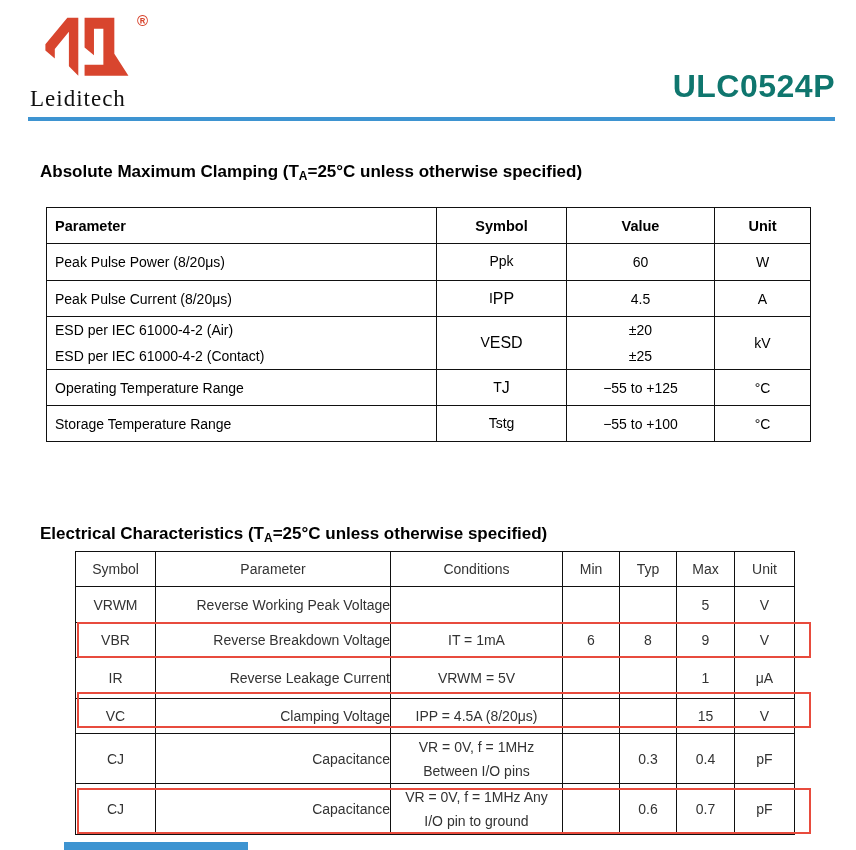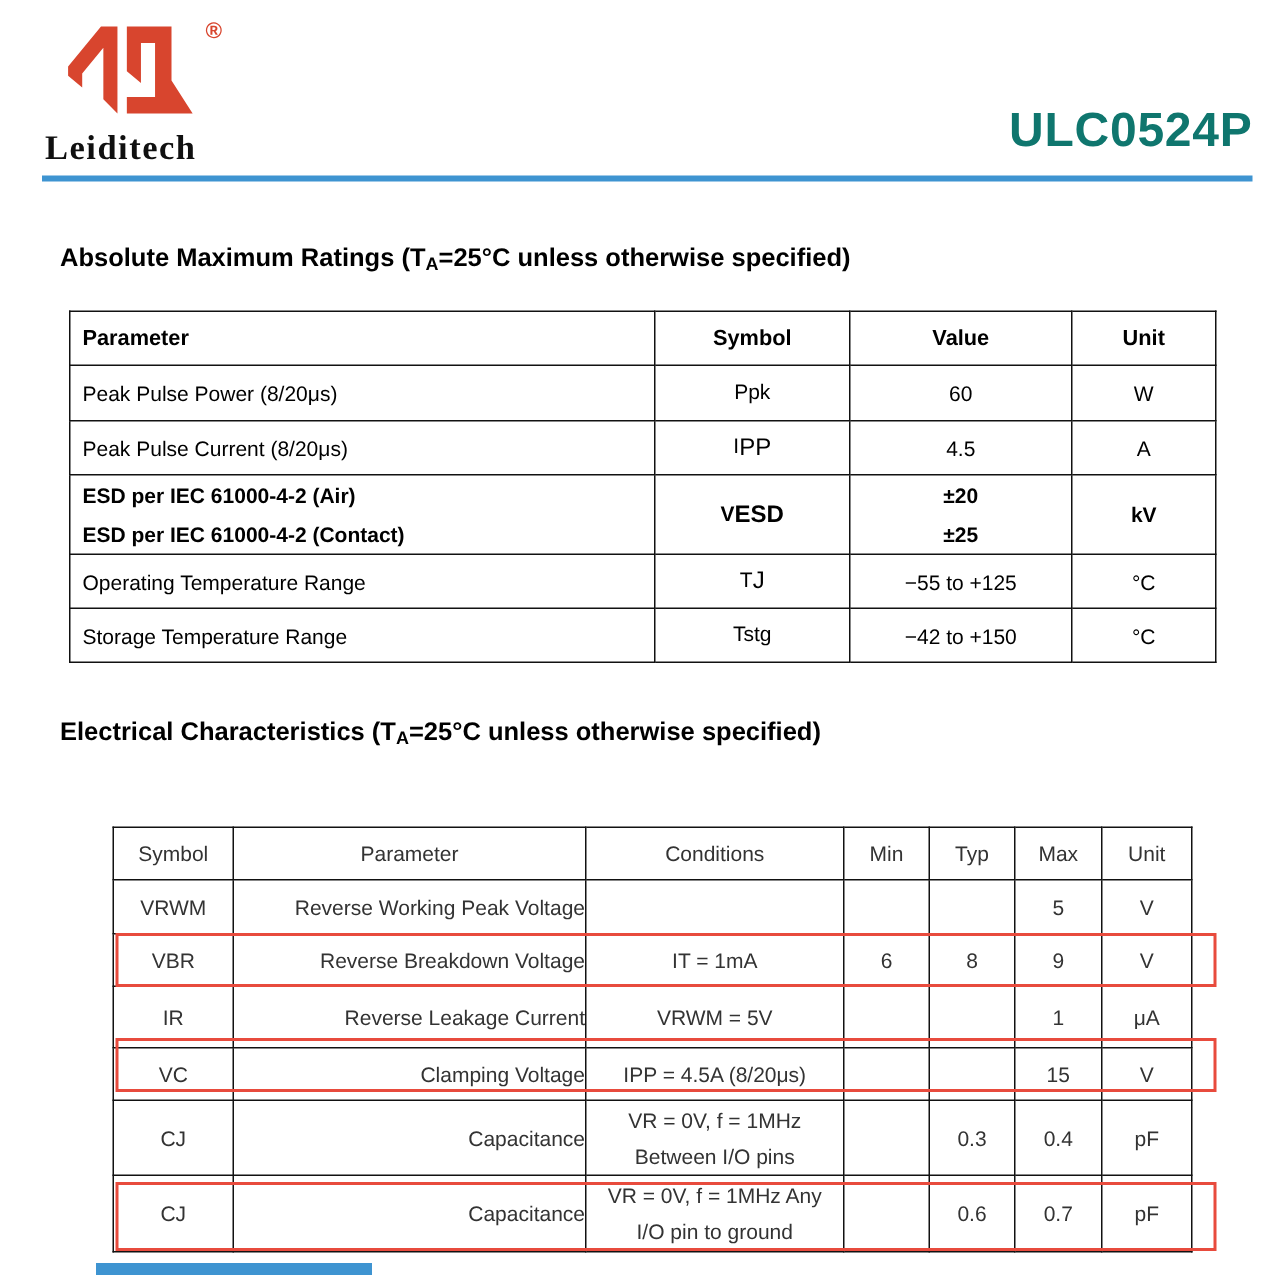--- a/index.html
+++ b/index.html
@@ -4,28 +4,28 @@
 <style>
   html,body { margin:0; padding:0; background:#fff; }
   .page {
     position:relative; width:856px; height:850px; background:#ffffff;
     font-family:"Liberation Sans", sans-serif; color:#000; overflow:hidden;
   }
   
   .logo-svg { position:absolute; left:36px; top:8px; width:94px; height:82px; }
   .reg-mark { position:absolute; left:137px; top:12px; font-size:15px; color:#d8452e; font-weight:bold; }
   .brand { position:absolute; left:30px; top:86px; font-family:"Liberation Serif", serif;
-           font-weight:bold; font-size:23px; color:#101010; letter-spacing:1px; }
+           font-weight:normal; font-size:23px; color:#101010; letter-spacing:1px; }
   .part-number { position:absolute; right:21px; top:68px; font-size:32px; font-weight:bold;
                  color:#0f766e; letter-spacing:0.5px; }
   .blue-rule { position:absolute; left:28px; top:117px; width:807px; height:4px; background:#3e94d1; }
   
   .sec-heading { position:absolute; font-size:17px; font-weight:bold; color:#000; white-space:nowrap; }
   .sec-heading.h1 { left:40px; top:162px; }
-  .sec-heading.h2 { left:40px; top:478px; }
+  .sec-heading.h2 { left:40px; top:524px; }
   .hsub { font-size:12px; vertical-align:-3px; }
   
   table { border-collapse:collapse; table-layout:fixed; }
   .amr-table { position:absolute; left:46px; top:207px; width:764px; }
   .amr-table th, .amr-table td { border:1.5px solid #111; font-size:14px; text-align:center; padding:0; }
   .amr-table th { font-size:14.5px; font-weight:bold; }
   .amr-table .left { text-align:left; padding-left:8px; }
   .ec-table { position:absolute; left:75px; top:551px; width:719px; color:#333; }
   .ec-table th, .ec-table td { border:1.5px solid #111; font-size:14px; font-weight:normal;
                                text-align:center; padding:0; }
@@ -49,21 +49,21 @@
   <svg class="logo-svg" viewBox="0 0 120 100" xmlns="http://www.w3.org/2000/svg">
     <path d="M12 44 L40 10 L54 10 L54 84 L42 72 L42 28 L24 50 L24 62 L12 52 Z" fill="#d8452e"></path>
     <path d="M62 10 L100 10 L100 56 L118 84 L62 84 L62 70 L86 70 L86 24 L74 24 L74 58 L62 48 Z" fill="#d8452e"></path>
   </svg>
   <span class="reg-mark">®</span>
   <div class="brand">Leiditech</div>
   <div class="part-number">ULC0524P</div>
   <div class="blue-rule"></div>
 
   <div class="sec-heading h1">
-    <span>Absolute Maximum Ratings (T</span><span class="hsub">A</span><span>=25°C unless otherwise specified)</span>
+    <span>Absolute Maximum Clamping (T</span><span class="hsub">A</span><span>=25°C unless otherwise specified)</span>
   </div>
 
   <table class="amr-table">
     <colgroup>
         <col style="width:390px">
         <col style="width:130px">
         <col style="width:148px">
         <col style="width:96px">
       </colgroup>
     <tbody>
@@ -78,42 +78,42 @@
       <td><span>Ppk</span><span class="symsub"></span></td>
       <td>60</td>
       <td>W</td>
     </tr>
     <tr style="height:36px;">
       <td class="left">Peak Pulse Current (8/20μs)</td>
       <td><span>I</span><span class="symsub">PP</span></td>
       <td>4.5</td>
       <td>A</td>
     </tr>
-    <tr style="height:40px;font-weight:bold;">
+    <tr style="height:40px;">
       <td class="left two-line">
         <div>ESD per IEC 61000-4-2 (Air)</div>
         <div>ESD per IEC 61000-4-2 (Contact)</div>
       </td>
       <td><span>V</span><span class="symsub">ESD</span></td>
       <td class="two-line">
         <div>±20</div>
         <div>±25</div>
       </td>
       <td>kV</td>
     </tr>
     <tr style="height:36px;">
       <td class="left">Operating Temperature Range</td>
       <td><span>T</span><span class="symsub">J</span></td>
       <td>−55 to +125</td>
       <td>°C</td>
     </tr>
     <tr style="height:36px;padding-left:26px;">
       <td class="left">Storage Temperature Range</td>
       <td><span>Tstg</span><span class="symsub"></span></td>
-      <td>−42 to +150</td>
+      <td>−55 to +100</td>
       <td>°C</td>
     </tr>
   </tbody>
     </table>
 
   <div class="sec-heading h2">
     <span>Electrical Characteristics (T</span><span class="hsub">A</span><span>=25°C unless otherwise specified)</span>
   </div>
 
   <table class="ec-table">

